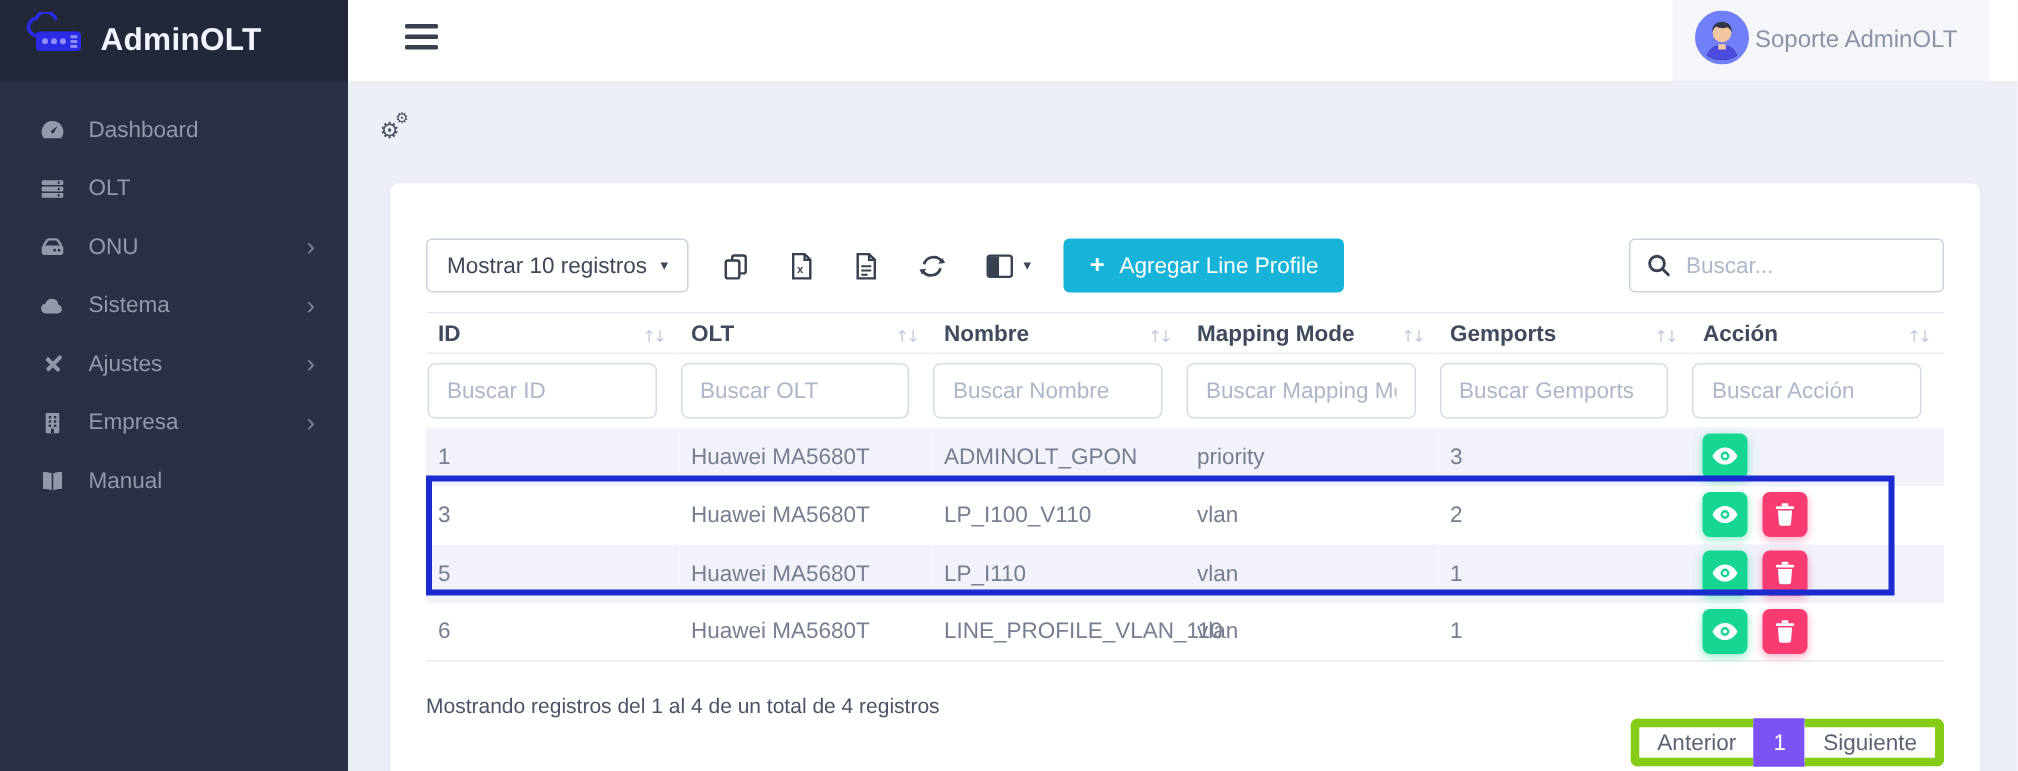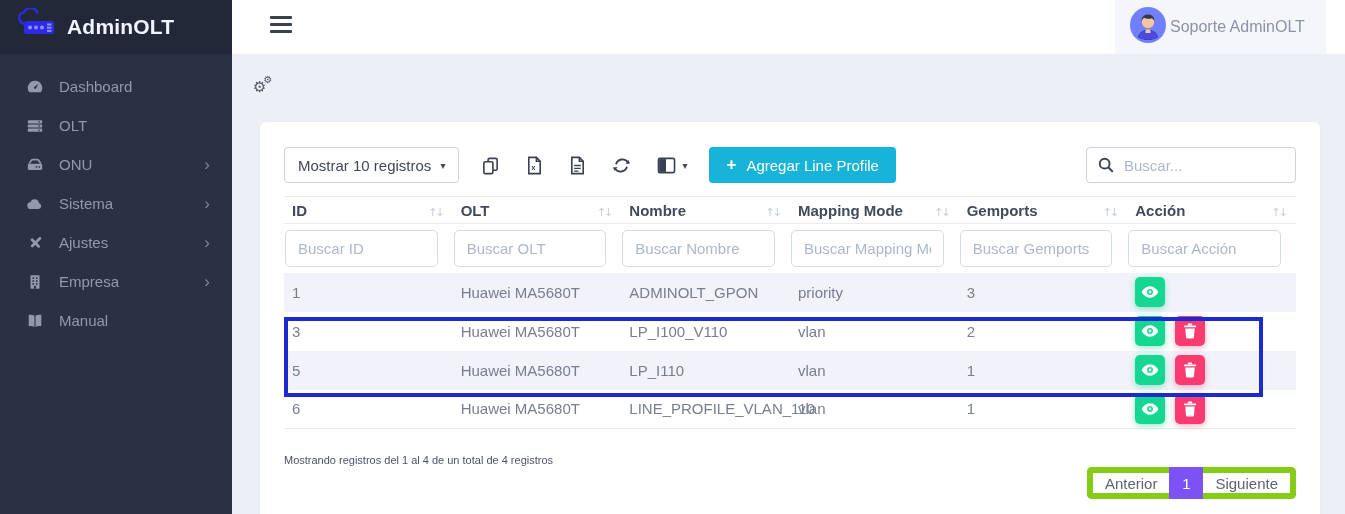--- a/index.html
+++ b/index.html
@@ -26,21 +26,21 @@
 
   
   .content { position:absolute; left:0; top:54px; right:0; bottom:0; background:#edeff7; }
   .page-title { position:absolute; left:21px; top:25px; display:flex; align-items:center; gap:8px; color:#4d5566; font-size:17px; font-weight:bold; }
   .cogs { font-family:"DejaVu Sans",sans-serif; position:relative; font-size:15px; top:-1px; }
   .cogs .cog2 { position:absolute; font-size:10px; right:-6px; top:-4px; }
 
   .card { position:absolute; left:28px; top:68px; width:1060px; height:470px; background:#fff; border-radius:6px; box-shadow:0 1px 3px rgba(50,58,80,.06); padding:25px 24px 0 24px; }
 
   
-  .toolbar { display:flex; align-items:center; height:36px; }
+  .toolbar { display:flex; align-items:center; height:36px;margin-top:12px; }
   .show-entries { height:36px; border:1px solid #ccd2e0; border-radius:4px; background:#fff; display:flex; align-items:center; padding:0 13px; font-size:15px; color:#3f4757; cursor:pointer; gap:9px; }
   .caret { font-size:10px; color:#3f4757; font-family:"DejaVu Sans",sans-serif; }
   .icon-row { display:flex; align-items:center; gap:26px; margin-left:22px; }
   .tbtn { background:none; border:none; cursor:pointer; display:flex; align-items:center; padding:0; gap:6px; }
   .add-btn { margin-left:22px; height:36px; background:#17b3d9; border:none; border-radius:4px; color:#fff; font-size:15px; padding:0 17px; display:flex; align-items:center; gap:10px; cursor:pointer; font-family:inherit; }
   .add-btn .plus { font-size:17px; font-weight:bold; }
   .search-box { margin-left:auto; width:210px; height:36px; border:1px solid #ccd2e0; border-radius:4px; display:flex; align-items:center; padding:0 11px; gap:10px; background:#fff; }
   .search-box input { border:none; outline:none; flex:1; font-size:15px; color:#5a6275; font-family:inherit; min-width:0; }
   .search-box input::placeholder { color:#aeb7c9; }
 
@@ -53,21 +53,21 @@
   .filter-input::placeholder { color:#aeb7c9; }
   tbody td { height:39px; font-size:15px; color:#767e90; padding-left:8px; }
   tbody tr.stripe { background:#f1f2fa; }
   tbody tr:last-child td { border-bottom:1px solid #e8ebf3; }
   .act-btn { width:30px; height:30px; border:none; border-radius:5px; display:inline-flex; align-items:center; justify-content:center; cursor:pointer; margin-right:6px; vertical-align:middle; }
   .act-view { background:#15d792; box-shadow:0 2px 6px rgba(21,215,146,.45); }
   .act-del  { background:#f83b70; box-shadow:0 2px 6px rgba(248,59,112,.4); }
 
   
   .table-footer { position:relative; margin-top:21px; width:1012px; height:70px; }
-  .footer-text { font-size:11px; color:#4b5366; }
+  .footer-text { font-size:14px; color:#4b5366; }
   .pagination { position:absolute; right:0; top:17px; display:flex; height:32px; }
   .page-btn { height:32px; background:#fff; border:6px solid #84cc16; color:#5b6374; font-size:15px; display:flex; align-items:center; padding:0 12px; cursor:pointer; font-family:inherit; }
   .page-btn.prev { border-radius:5px 0 0 5px; border-right:none; }
   .page-btn.next { border-radius:0 5px 5px 0; border-left:none; }
   .page-btn.current { background:#7c52f5; border-color:#7c52f5; color:#fff; width:34px; justify-content:center; padding:0; }
 
   
   .annotation-box { position:absolute; left:284px; top:317px; width:979px; height:80px; border:4px solid #1b2bd1; z-index:10; pointer-events:none; }
 </style>
 </head>

